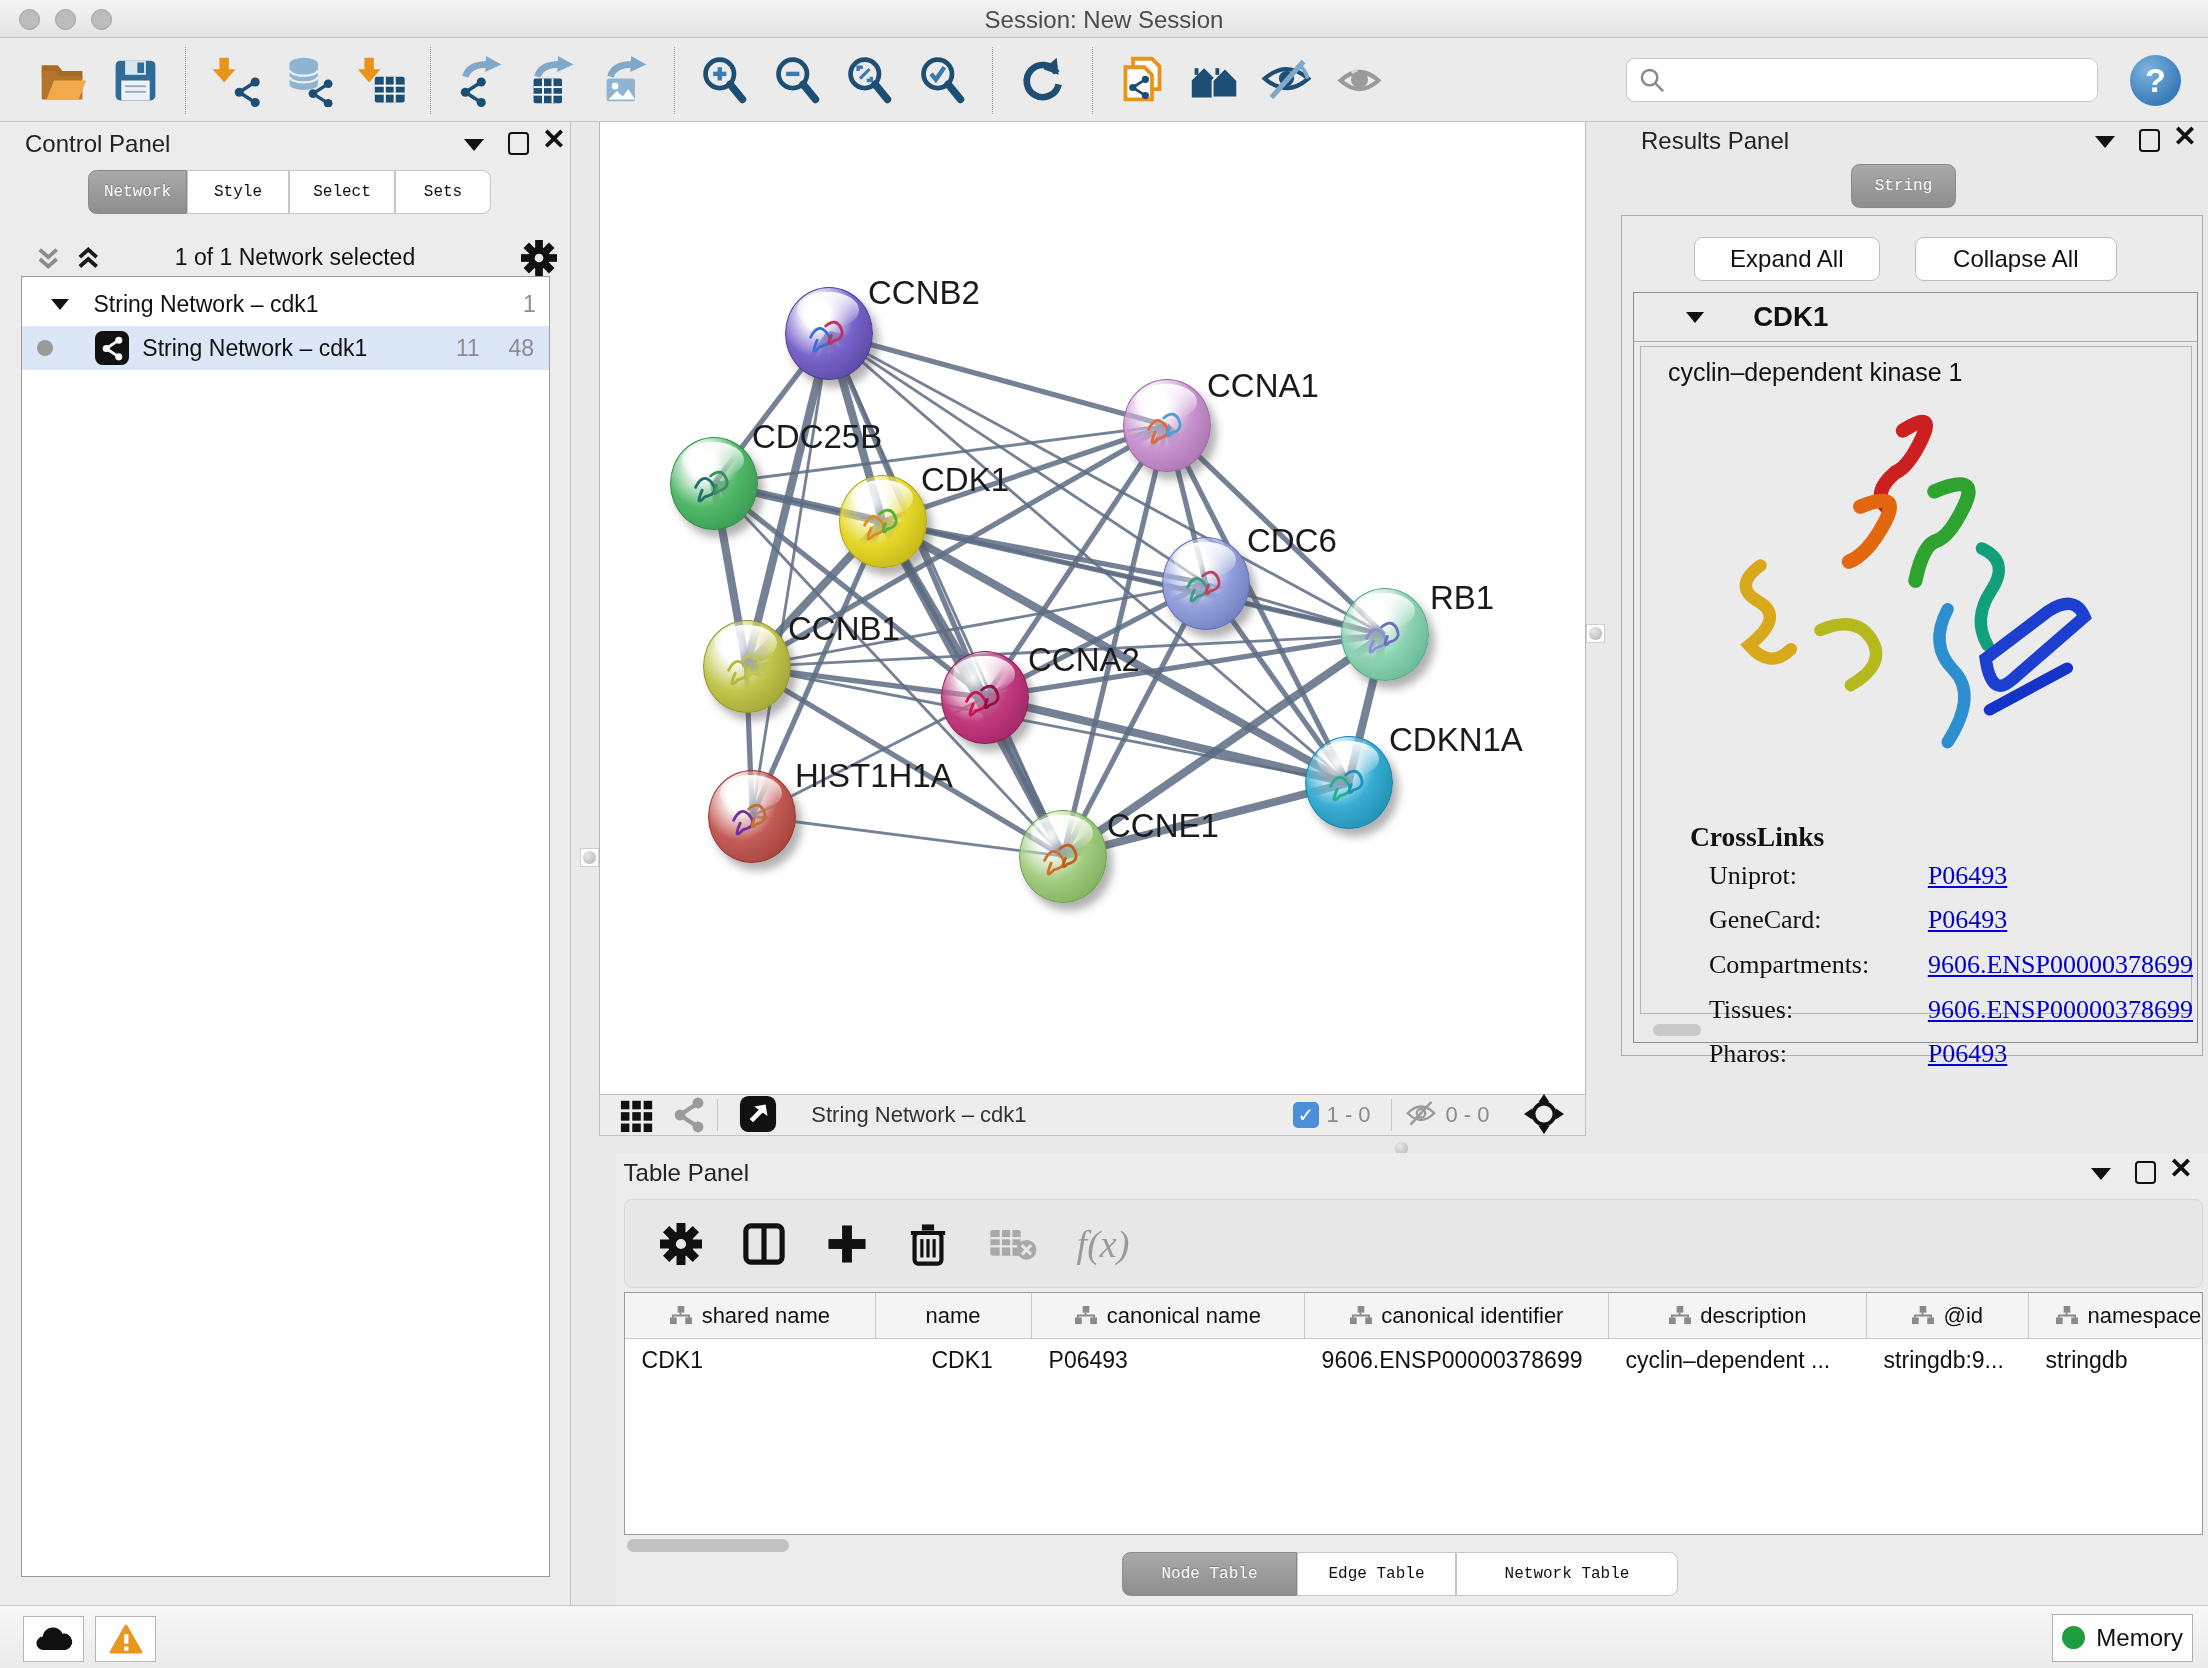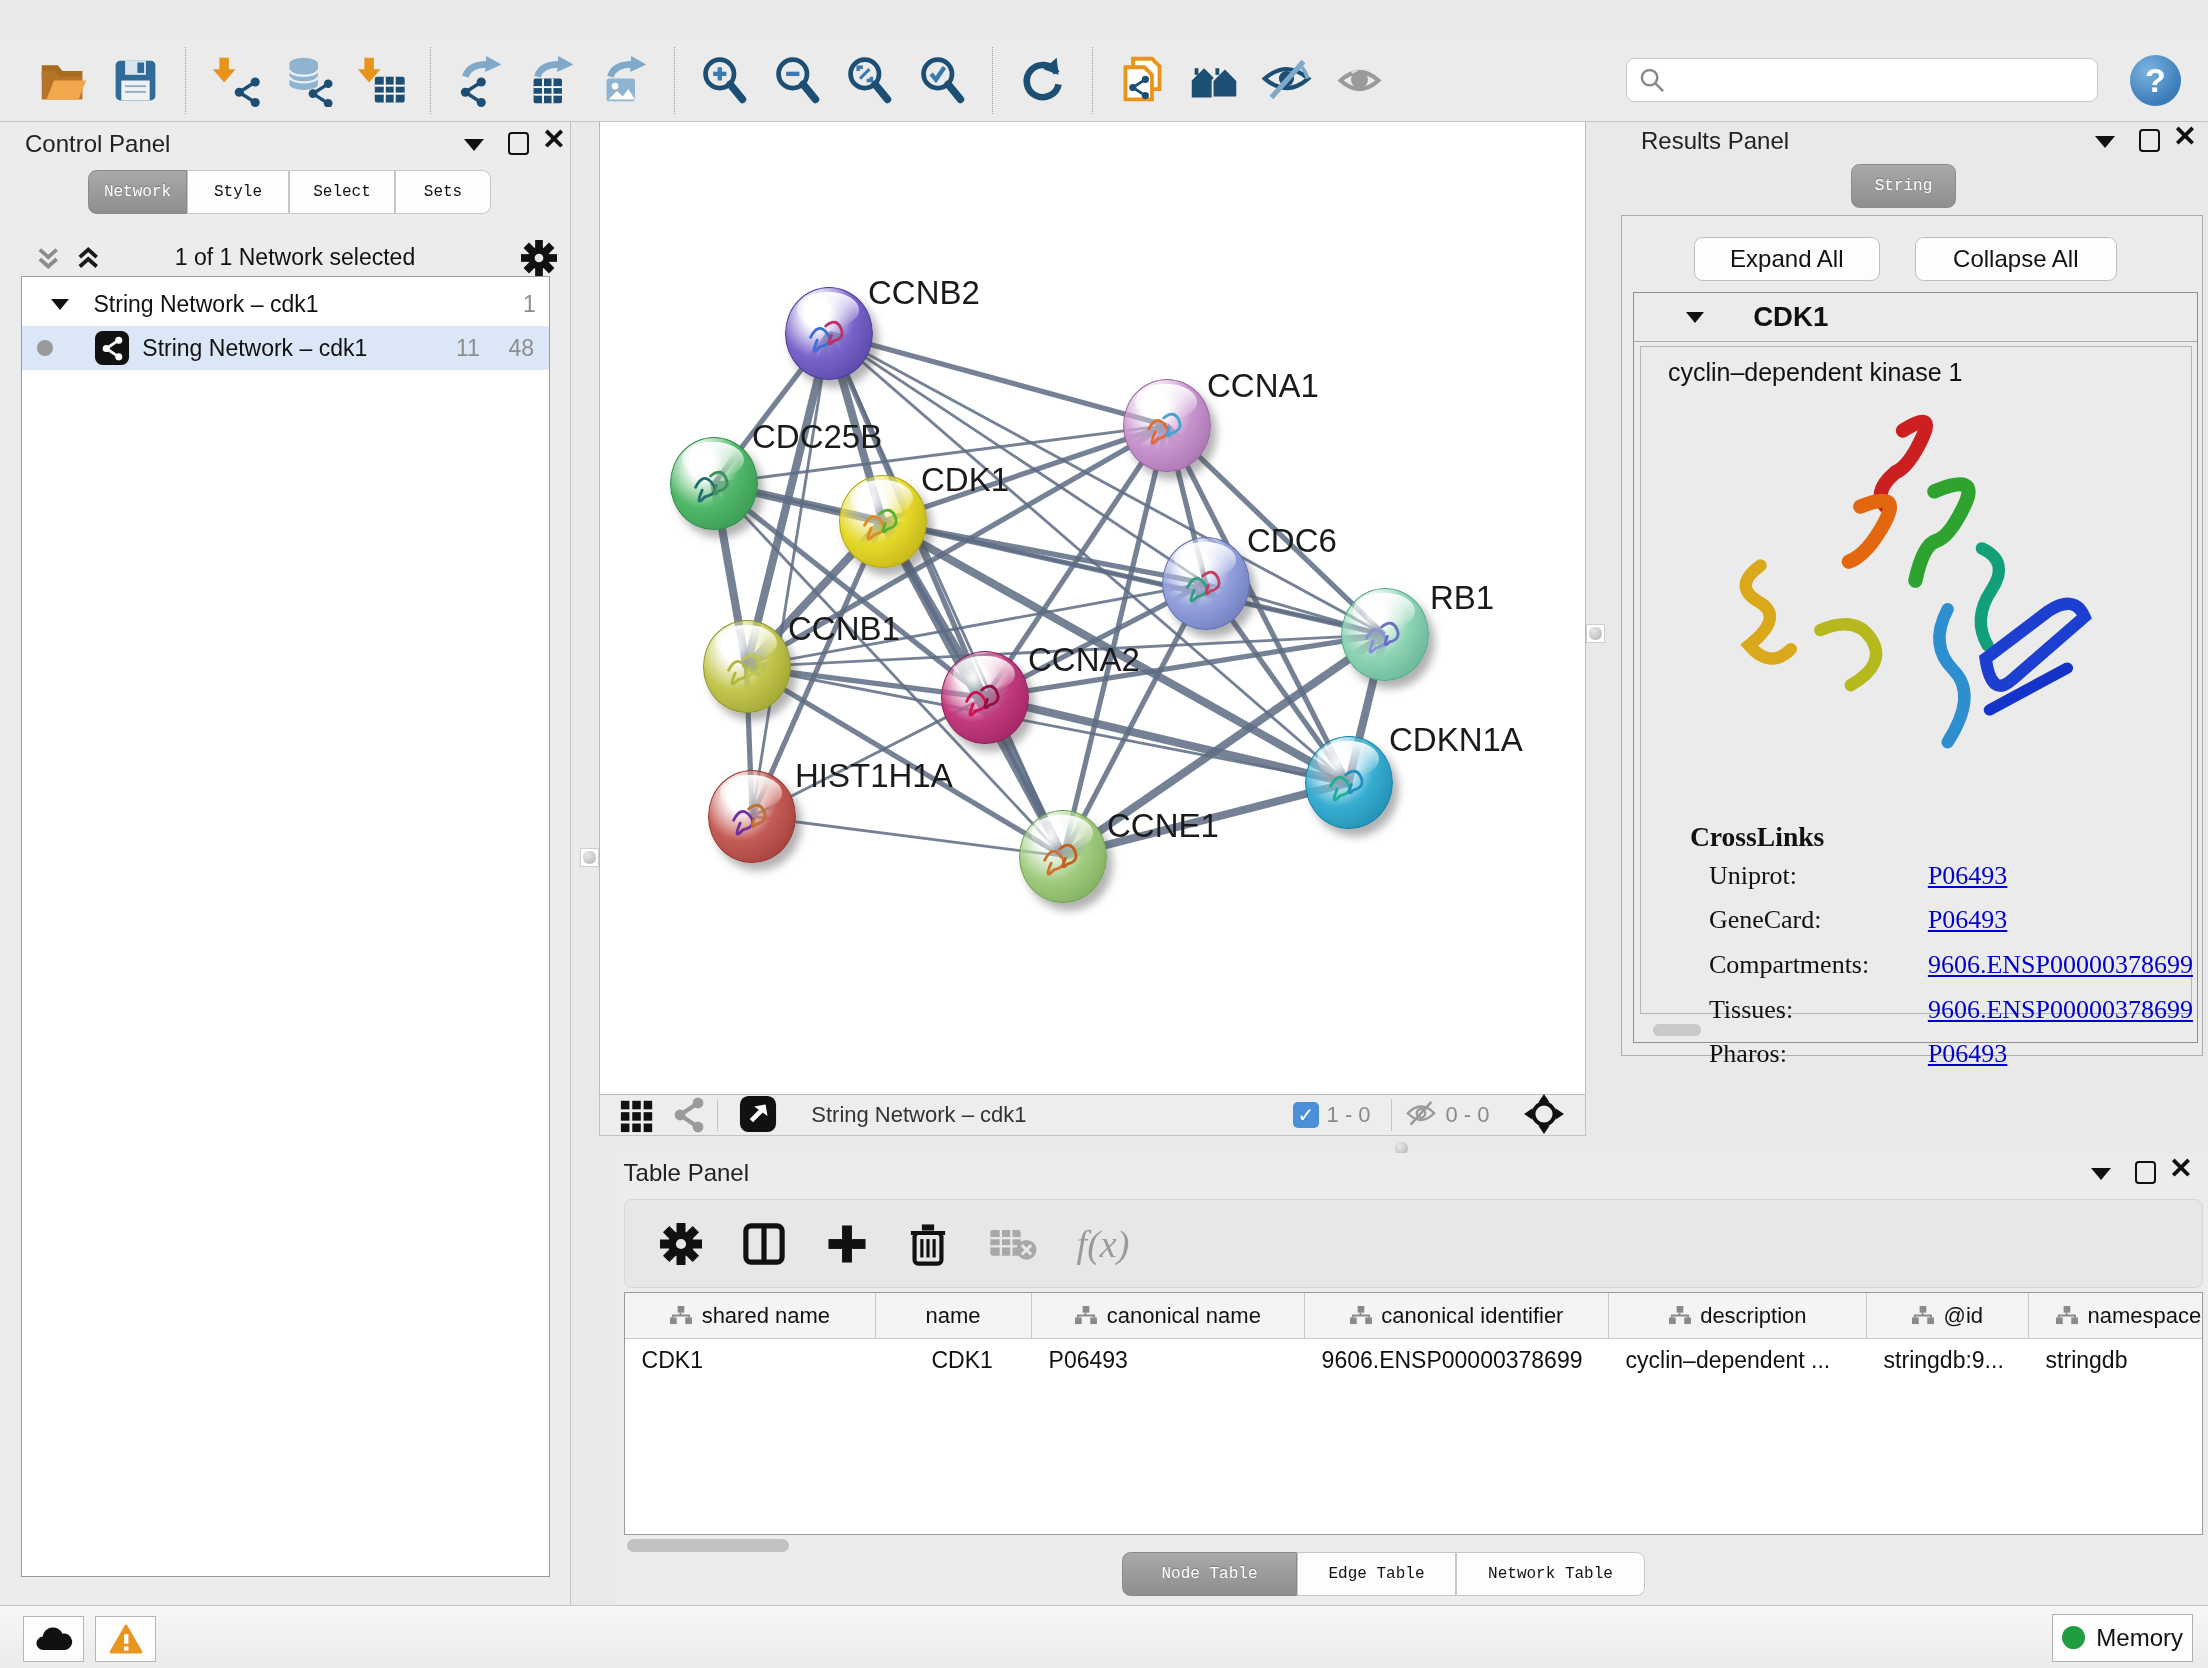--- a/index.html
+++ b/index.html
@@ -113,20 +113,26 @@
     display:flex;align-items:center;justify-content:center;}
   #memory-btn{position:absolute;right:15px;top:7.6px;width:141px;height:48px;background:#fdfdfd;border:1.9px solid #b0b0b0;
     display:flex;align-items:center;justify-content:center;gap:11.4px;font-size:24px;color:#111;}
   #memory-dot{width:23px;height:23px;border-radius:50%;background:#1e9e3e;}
 </style>
 </head>
 <body>
 
 <div id="window">
 
+  <div id="titlebar">
+    <div class="tl" style="left:19px"></div>
+    <div class="tl" style="left:55px"></div>
+    <div class="tl" style="left:91px"></div>
+    <div id="win-title">Session: New Session</div>
+  </div>
 
   <div id="toolbar">
     <div class="tbtn">
         <svg viewBox="0 0 56 56">
           <path d="M5,12 h17 l5,6 h21 v8 H5z" fill="#a86c20"></path>
           <path d="M5,48 V18 h14 l5,6 h24 v24z" fill="#b5742a"></path>
           <path d="M10,48 l8,-20 h34 l-8,20z" fill="#f2a94e"></path>
         </svg>
       </div>
       <div class="tbtn">
@@ -783,21 +789,21 @@
           <div class="td" style="width: 304px;">9606.ENSP00000378699</div>
           <div class="td" style="width: 258px;">cyclin–dependent ...</div>
           <div class="td" style="width: 162px;">stringdb:9...</div>
           <div class="td" style="width: 200px;">stringdb</div>
         </div>
     </div>
     <div id="tp-hscroll"></div>
     <div class="seg" id="tp-tabs">
         <div class="seg-tab active" style="width: 175px;">Node Table</div>
         <div class="seg-tab" style="width: 159px;">Edge Table</div>
-        <div class="seg-tab" style="width: 189px;">Network Table</div>
+        <div class="seg-tab" style="width: 222px;">Network Table</div>
       </div>
   </div>
 
   <div id="statusbar">
     <div class="sb-btn" style="left:23px">
       <svg width="38" height="27" viewBox="0 0 40 28">
           <path d="M9,26 a7,7 0 0 1 -1,-14 a11,11 0 0 1 21,-3 a8,8 0 0 1 3,17z" fill="#111"></path>
         </svg>
     </div>
     <div class="sb-btn" style="left:95px">

